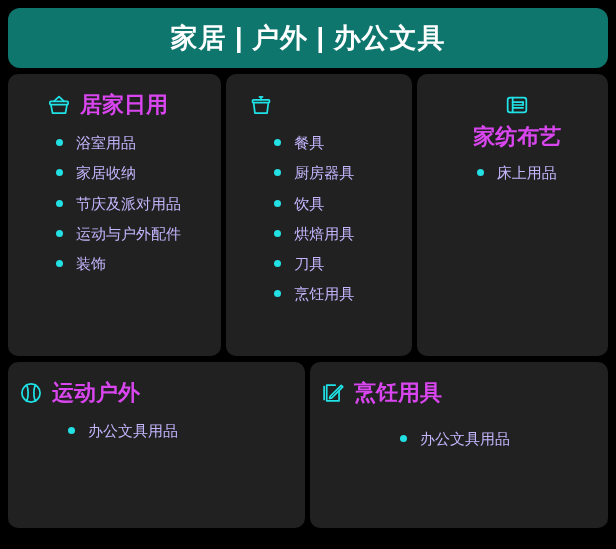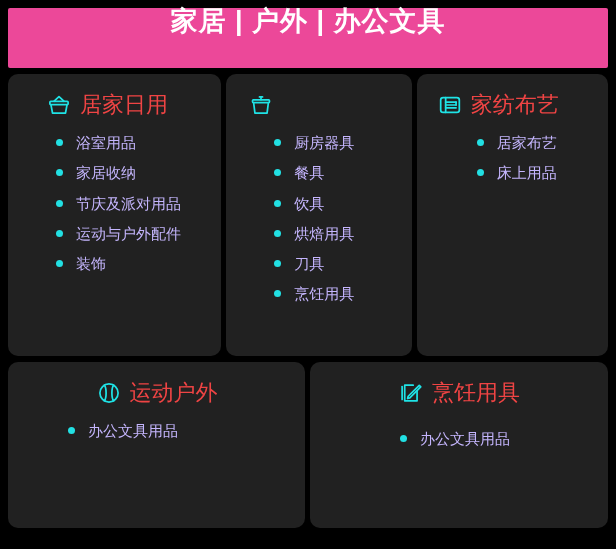--- a/index.html
+++ b/index.html
@@ -18,25 +18,26 @@
     height: 549px;
     box-sizing: border-box;
     padding: 8px 8px 6px 8px;
     display: flex;
     flex-direction: column;
     gap: 6px;
   }
 
   
   .header-banner {
-    background: #ec4899;
-    border-radius: 2px;
+    background: #0f766e;
+    border-radius: 12px;
     height: 60px;
     min-height: 60px;
     display: flex;
+    align-items: center;
     justify-content: center;
   }
   .header-title {
     color: #ffffff;
     font-size: 27px;
     font-weight: bold;
     letter-spacing: 1px;
     line-height: 1;
     white-space: nowrap;
   }
@@ -69,37 +70,36 @@
 
   
   .card-head {
     display: flex;
     align-items: center;
     justify-content: flex-start;
     gap: 8px;
     margin-bottom: 16px;
   }
   .card-head.centered {
-    justify-content: center;
   }
   .card-icon {
     width: 26px;
     height: 26px;
     display: block;
     flex: 0 0 auto;
   }
   .card-icon svg {
     display: block;
     width: 26px;
     height: 26px;
   }
   .card-title {
-    color: #ef4444;
+    color: #d946ef;
     font-size: 22px;
-    font-weight: normal;
+    font-weight: bold;
     line-height: 1;
     white-space: nowrap;
   }
 
   
   .card-list {
     list-style: none;
     margin: 0;
     padding: 0 0 0 38px;
   }
@@ -176,66 +176,62 @@
             <path d="M10.6 4.6 L13.4 4.6"></path>
             <path d="M12 4.6 L12 7.0"></path>
             <rect x="4.2" y="7.2" width="15.6" height="2.6" rx="0.8"></rect>
             <path d="M5.2 10.0 L6.4 19.4 L17.6 19.4 L18.8 10.0"></path>
           </svg>
         </span>
       </div>
       <ul class="card-list">
         <li>
           <span class="bullet"></span>
+          <span>餐具</span>
+        </li>
+        <li>
+          <span class="bullet"></span>
           <span>厨房器具</span>
         </li>
         <li>
           <span class="bullet"></span>
-          <span>餐具</span>
-        </li>
-        <li>
-          <span class="bullet"></span>
           <span>饮具</span>
         </li>
         <li>
           <span class="bullet"></span>
           <span>烘焙用具</span>
         </li>
         <li>
           <span class="bullet"></span>
           <span>刀具</span>
         </li>
         <li>
           <span class="bullet"></span>
           <span>烹饪用具</span>
         </li>
       </ul>
     </div>
 
     <div class="card card-textile">
-      <div class="card-head" style="padding-left:10px;">
+      <div class="card-head" style="padding-left:10px;flex-direction:column;">
         <span class="card-icon">
           <svg viewBox="0 0 24 24" fill="none" stroke="#1fe3e6" stroke-width="1.6" stroke-linecap="round" stroke-linejoin="round">
             <rect x="3.4" y="5.2" width="17.2" height="13.6" rx="2.2"></rect>
             <path d="M8.0 5.2 L8.0 18.8"></path>
             <path d="M8.0 9.4 L17.6 9.4"></path>
             <path d="M8.0 12.0 L17.6 12.0"></path>
             <path d="M8.0 14.6 L17.6 14.6"></path>
             <path d="M17.6 9.4 L17.6 12.0"></path>
           </svg>
         </span>
         <span class="card-title">家纺布艺</span>
       </div>
       <ul class="card-list pad-wide">
         <li>
           <span class="bullet"></span>
-          <span>居家布艺</span>
-        </li>
-        <li>
-          <span class="bullet"></span>
           <span>床上用品</span>
         </li>
       </ul>
     </div>
 
   </div>
 
   <div class="row row-bottom">
 
     <div class="card card-sports">

